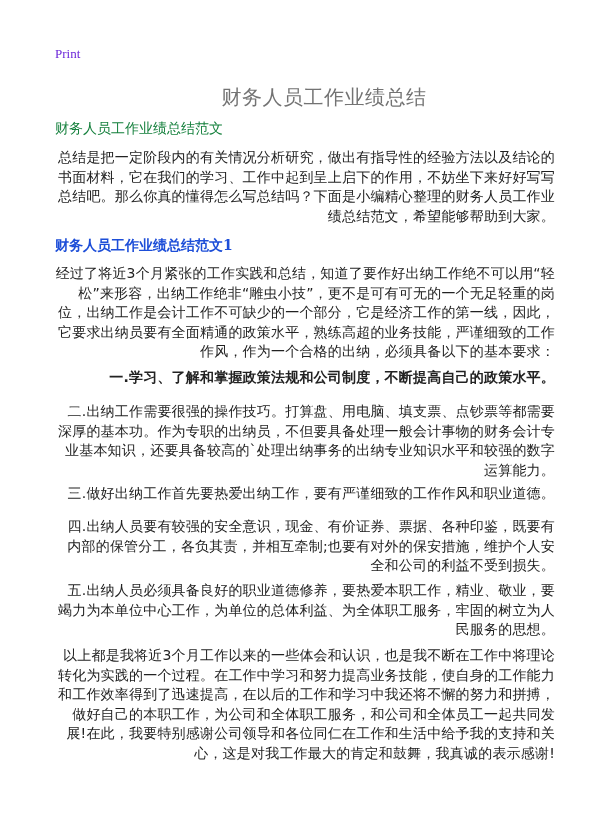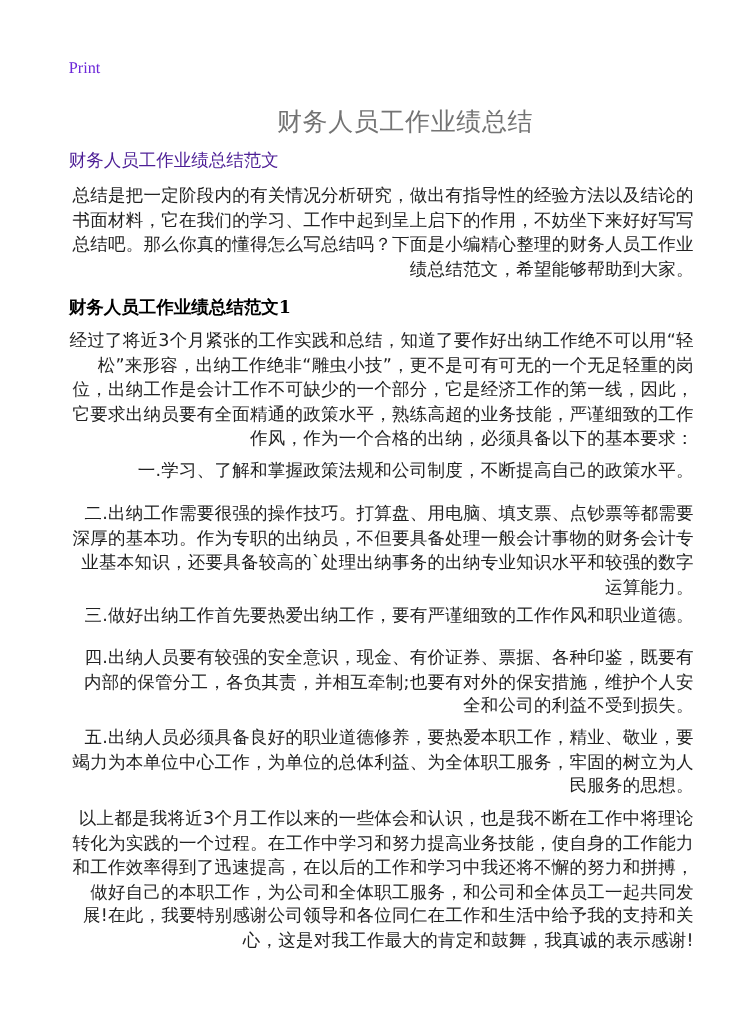--- a/index.html
+++ b/index.html
@@ -12,49 +12,49 @@
     position: absolute; left: 55px; top: 46px;
     font-family: "Liberation Serif", "DejaVu Serif", serif;
     font-size: 13px; color: #6d28d9;
   }
   .title {
     position: absolute; left: 0; width: 594px; top: 84px;
     text-align: center; font-size: 20px; color: #737373; letter-spacing: 0.5px; margin-left: 27px;
   }
   .subtitle {
     position: absolute; left: 55px; top: 120px;
-    font-size: 14px; color: #4c1d95;
+    font-size: 14px; color: #15803d;
   }
   .para {
     position: absolute; left: 55px; width: 500px;
     font-size: 14px; line-height: 19.5px; color: #222;
     letter-spacing: 0.2px; margin: 0; text-align: right;
   }
   .heading {
     position: absolute; left: 55px; top: 237px;
-    font-size: 14px; font-weight: bold; color: #000000;
+    font-size: 14px; font-weight: bold; color: #1d4ed8;
     font-family: "DejaVu Serif", "Liberation Serif", serif;
   }
 </style>
 </head>
 <body>
 
 <div class="print-label">Print</div>
 
 <div class="title">财务人员工作业绩总结</div>
 
 <div class="subtitle">财务人员工作业绩总结范文</div>
 
 <p class="para" style="top:148px;">总结是把一定阶段内的有关情况分析研究，做出有指导性的经验方法以及结论的书面材料，它在我们的学习、工作中起到呈上启下的作用，不妨坐下来好好写写总结吧。那么你真的懂得怎么写总结吗？下面是小编精心整理的财务人员工作业绩总结范文，希望能够帮助到大家。</p>
 
 <div class="heading">财务人员工作业绩总结范文1</div>
 
 <p class="para" style="top:264px;">经过了将近3个月紧张的工作实践和总结，知道了要作好出纳工作绝不可以用“轻松”来形容，出纳工作绝非“雕虫小技”，更不是可有可无的一个无足轻重的岗位，出纳工作是会计工作不可缺少的一个部分，它是经济工作的第一线，因此，它要求出纳员要有全面精通的政策水平，熟练高超的业务技能，严谨细致的工作作风，作为一个合格的出纳，必须具备以下的基本要求：</p>
 
-<p class="para" style="top:368px;">一.学习、了解和掌握政策法规和公司制度，不断提高自己的政策水平。</p>
+<p class="para" style="top:368px;font-weight:bold;">一.学习、了解和掌握政策法规和公司制度，不断提高自己的政策水平。</p>
 
 <p class="para" style="top:402px;">二.出纳工作需要很强的操作技巧。打算盘、用电脑、填支票、点钞票等都需要深厚的基本功。作为专职的出纳员，不但要具备处理一般会计事物的财务会计专业基本知识，还要具备较高的`处理出纳事务的出纳专业知识水平和较强的数字运算能力。</p>
 
 <p class="para" style="top:484px;">三.做好出纳工作首先要热爱出纳工作，要有严谨细致的工作作风和职业道德。</p>
 
 <p class="para" style="top:517px;">四.出纳人员要有较强的安全意识，现金、有价证券、票据、各种印鉴，既要有内部的保管分工，各负其责，并相互牵制;也要有对外的保安措施，维护个人安全和公司的利益不受到损失。</p>
 
 <p class="para" style="top:581px;">五.出纳人员必须具备良好的职业道德修养，要热爱本职工作，精业、敬业，要竭力为本单位中心工作，为单位的总体利益、为全体职工服务，牢固的树立为人民服务的思想。</p>
 
 <p class="para" style="top:646px;">以上都是我将近3个月工作以来的一些体会和认识，也是我不断在工作中将理论转化为实践的一个过程。在工作中学习和努力提高业务技能，使自身的工作能力和工作效率得到了迅速提高，在以后的工作和学习中我还将不懈的努力和拼搏，做好自己的本职工作，为公司和全体职工服务，和公司和全体员工一起共同发展!在此，我要特别感谢公司领导和各位同仁在工作和生活中给予我的支持和关心，这是对我工作最大的肯定和鼓舞，我真诚的表示感谢!</p>

